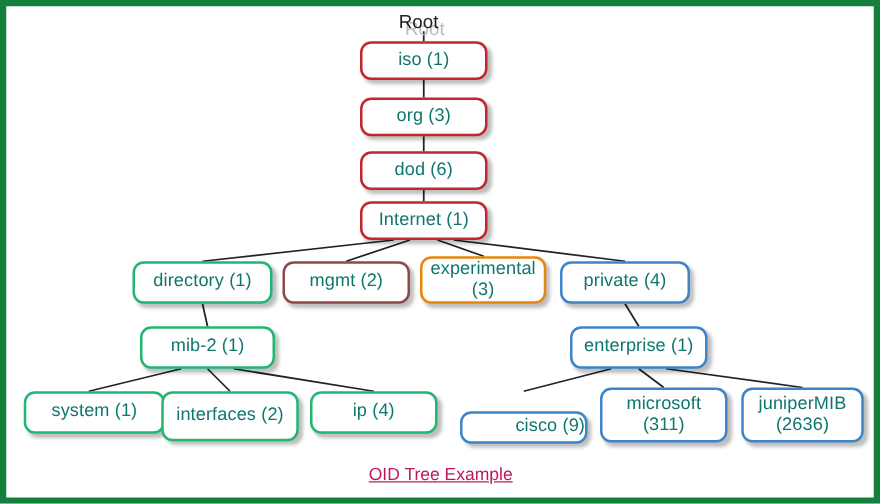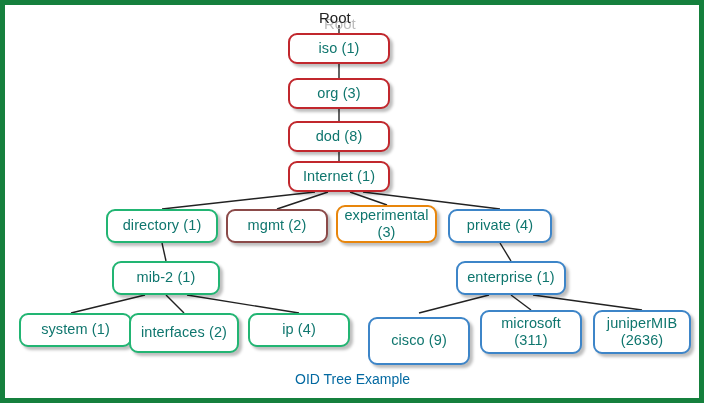--- a/index.html
+++ b/index.html
@@ -63,23 +63,24 @@
     position: absolute;
     font-size: 15px;
     color: #bcbcbc;
     z-index: 2;
     white-space: nowrap;
   }
 
   .caption {
     position: absolute;
     font-size: 14px;
-    color: #0369a1;
+    color: #be185d;
     z-index: 4;
     white-space: nowrap;
+    text-decoration: underline;
   }
 </style>
 </head>
 <body>
 
 <div id="canvas">
 
   <svg id="edges" viewBox="0 0 704 403" width="704" height="403" xmlns="http://www.w3.org/2000/svg">
       <line x1="334" y1="20" x2="334" y2="28" stroke="#222222" stroke-width="1.4"></line>
       <line x1="334" y1="59" x2="334" y2="73" stroke="#222222" stroke-width="1.4"></line>
@@ -98,33 +99,33 @@
       <line x1="506" y1="290" x2="526" y2="305" stroke="#222222" stroke-width="1.4"></line>
       <line x1="528" y1="290" x2="637" y2="305" stroke="#222222" stroke-width="1.4"></line>
     </svg>
 
   <div class="roottext-ghost" style="left: 319px; top: 10px;">Root</div>
   <div class="roottext" style="left: 314px; top: 4px;">Root</div>
 
   <div id="nodes">
       <div class="node" style="left: 283px; top: 28px; width: 102px; height: 31px; border-color: rgb(193, 39, 45);"><span>iso (1)</span></div>
       <div class="node" style="left: 283px; top: 73px; width: 102px; height: 31px; border-color: rgb(193, 39, 45);"><span>org (3)</span></div>
-      <div class="node" style="left: 283px; top: 116px; width: 102px; height: 31px; border-color: rgb(193, 39, 45);"><span>dod (8)</span></div>
+      <div class="node" style="left: 283px; top: 116px; width: 102px; height: 31px; border-color: rgb(193, 39, 45);"><span>dod (6)</span></div>
       <div class="node" style="left: 283px; top: 156px; width: 102px; height: 31px; border-color: rgb(193, 39, 45);"><span>Internet (1)</span></div>
       <div class="node" style="left: 101px; top: 204px; width: 112px; height: 34px; border-color: rgb(34, 181, 115);"><span>directory (1)</span></div>
       <div class="node" style="left: 221px; top: 204px; width: 102px; height: 34px; border-color: rgb(139, 74, 73);"><span>mgmt (2)</span></div>
       <div class="node" style="left: 331px; top: 200px; width: 101px; height: 38px; border-color: rgb(232, 134, 12);"><span>experimental
 (3)</span></div>
       <div class="node" style="left: 443px; top: 204px; width: 104px; height: 34px; border-color: rgb(61, 133, 200);"><span>private (4)</span></div>
       <div class="node" style="left: 107px; top: 256px; width: 108px; height: 34px; border-color: rgb(34, 181, 115);"><span>mib-2 (1)</span></div>
       <div class="node" style="left: 14px; top: 308px; width: 113px; height: 34px; border-color: rgb(34, 181, 115);"><span>system (1)</span></div>
       <div class="node" style="left: 124px; top: 308px; width: 110px; height: 40px; border-color: rgb(34, 181, 115);"><span>interfaces (2)</span></div>
       <div class="node" style="left: 243px; top: 308px; width: 102px; height: 34px; border-color: rgb(34, 181, 115);"><span>ip (4)</span></div>
       <div class="node" style="left: 451px; top: 256px; width: 110px; height: 34px; border-color: rgb(61, 133, 200);"><span>enterprise (1)</span></div>
-      <div class="node" style="left: 363px; top: 312px; width: 102px; height: 48px; border-color: rgb(61, 133, 200);"><span>cisco (9)</span></div>
+      <div class="node" style="left: 363px; top: 324px; width: 102px; height: 26px; border-color: rgb(61, 133, 200); justify-content: flex-end;"><span>cisco (9)</span></div>
       <div class="node" style="left: 475px; top: 305px; width: 102px; height: 44px; border-color: rgb(61, 133, 200);"><span>microsoft
 (311)</span></div>
       <div class="node" style="left: 588px; top: 305px; width: 98px; height: 44px; border-color: rgb(61, 133, 200);"><span>juniperMIB
 (2636)</span></div>
     </div>
 
   <div class="caption" style="left: 290px; top: 366px;">OID Tree Example</div>
 
 </div>
 

